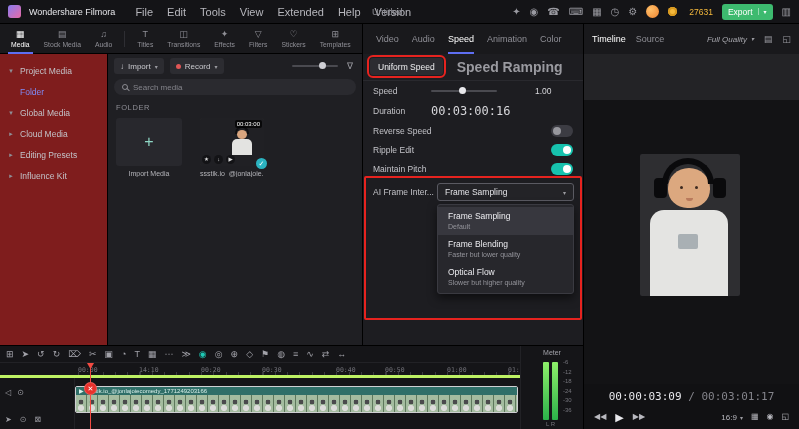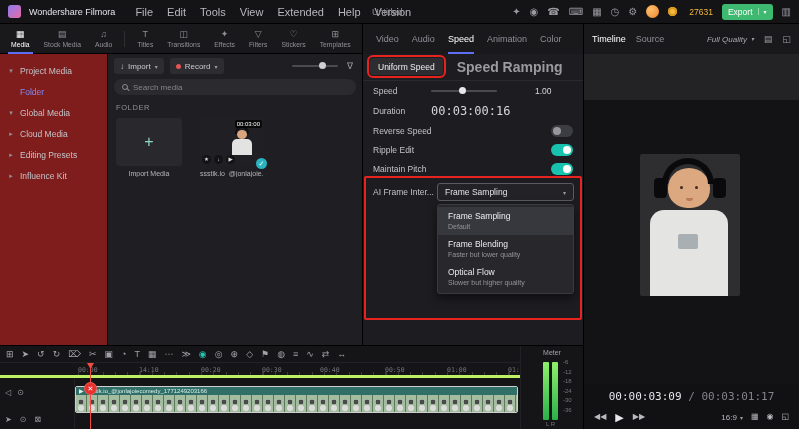--- a/index.html
+++ b/index.html
@@ -179,21 +179,21 @@
   .timeline { position:absolute; left:0; top:345px; width:583px; height:84px; background:#151518; border-top:1px solid #000; }
   .tl-toolbar { position:absolute; left:0; right:63px; top:0; height:17px; display:flex;
     align-items:center; gap:8px; padding:0 6px; border-bottom:1px solid #222226; overflow:hidden; }
   .tool { font-size:9px; color:#a2a2a9; line-height:1; flex:0 0 auto; }
   .tool.teal { color:#1ec8b4; }
   .tl-ruler { position:absolute; left:0; top:17px; width:520px; height:15px; border-bottom:3px solid #bef264; }
   .tl-ruler::after { content:''; position:absolute; left:78px; right:0; bottom:0; height:3px;
     background:repeating-linear-gradient(90deg,#3a3a40 0 1px,transparent 1px 12.3px); }
   .tick { position:absolute; top:3px; font-size:6.5px; color:#74747b; font-family:"DejaVu Sans Mono", monospace; }
   .tick:nth-of-type(1){left:78px;} .tick:nth-of-type(2){left:139px;} .tick:nth-of-type(3){left:201px;}
-  .tick:nth-of-type(4){left:262px;} .tick:nth-of-type(5){left:320px;} .tick:nth-of-type(6){left:385px;}
+  .tick:nth-of-type(4){left:262px;} .tick:nth-of-type(5){left:336px;} .tick:nth-of-type(6){left:385px;}
   .tick:nth-of-type(7){left:447px;} .tick:nth-of-type(8){left:508px;}
   .track-head { position:absolute; left:0; top:32px; width:75px; bottom:0; border-right:1px solid #222226; }
   .th-icons { position:absolute; left:5px; top:10px; display:flex; gap:6px; color:#9a9aa1; font-size:8px; }
   .tl-bottom-icons { position:absolute; left:5px; bottom:5px; display:flex; gap:8px; color:#9a9aa1; font-size:8px; }
   .clip { position:absolute; left:75px; top:40px; width:443px; height:27px; border:1px solid #cfcfd2;
     border-radius:2px; overflow:hidden; z-index:2; }
   .clip-title { height:8px; background:#2f6f68; color:#d8efe9; font-size:6px; line-height:8px;
     padding:0 3px; white-space:nowrap; overflow:hidden; display:flex; gap:3px; align-items:center; }
   .clip-strip { height:18px; background-color:#a4bca0;
     background-image:

